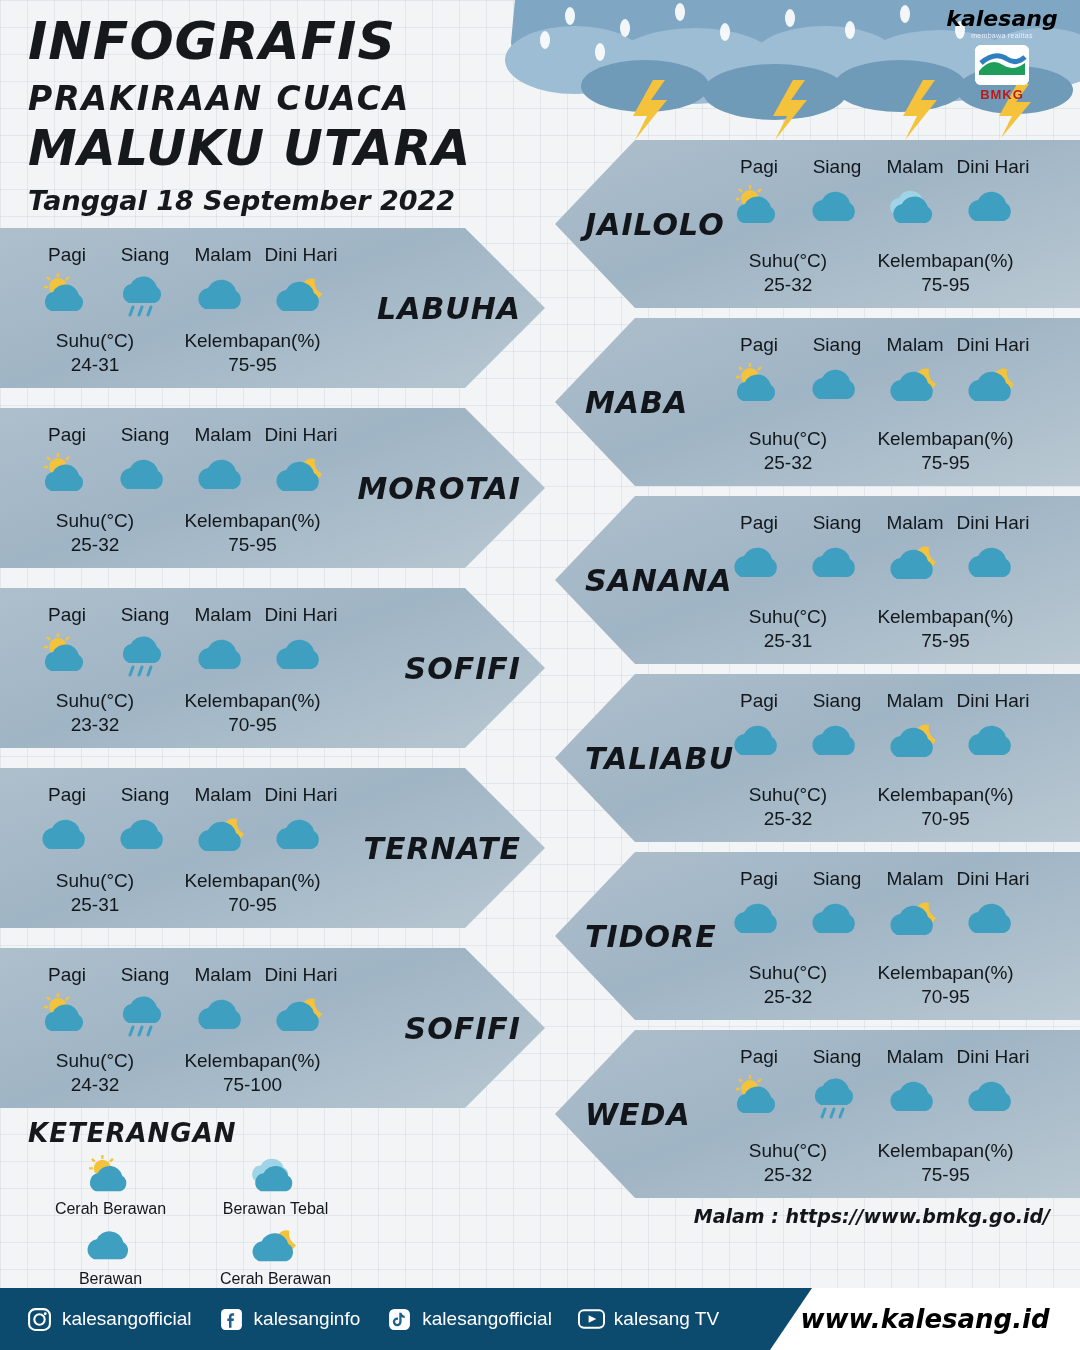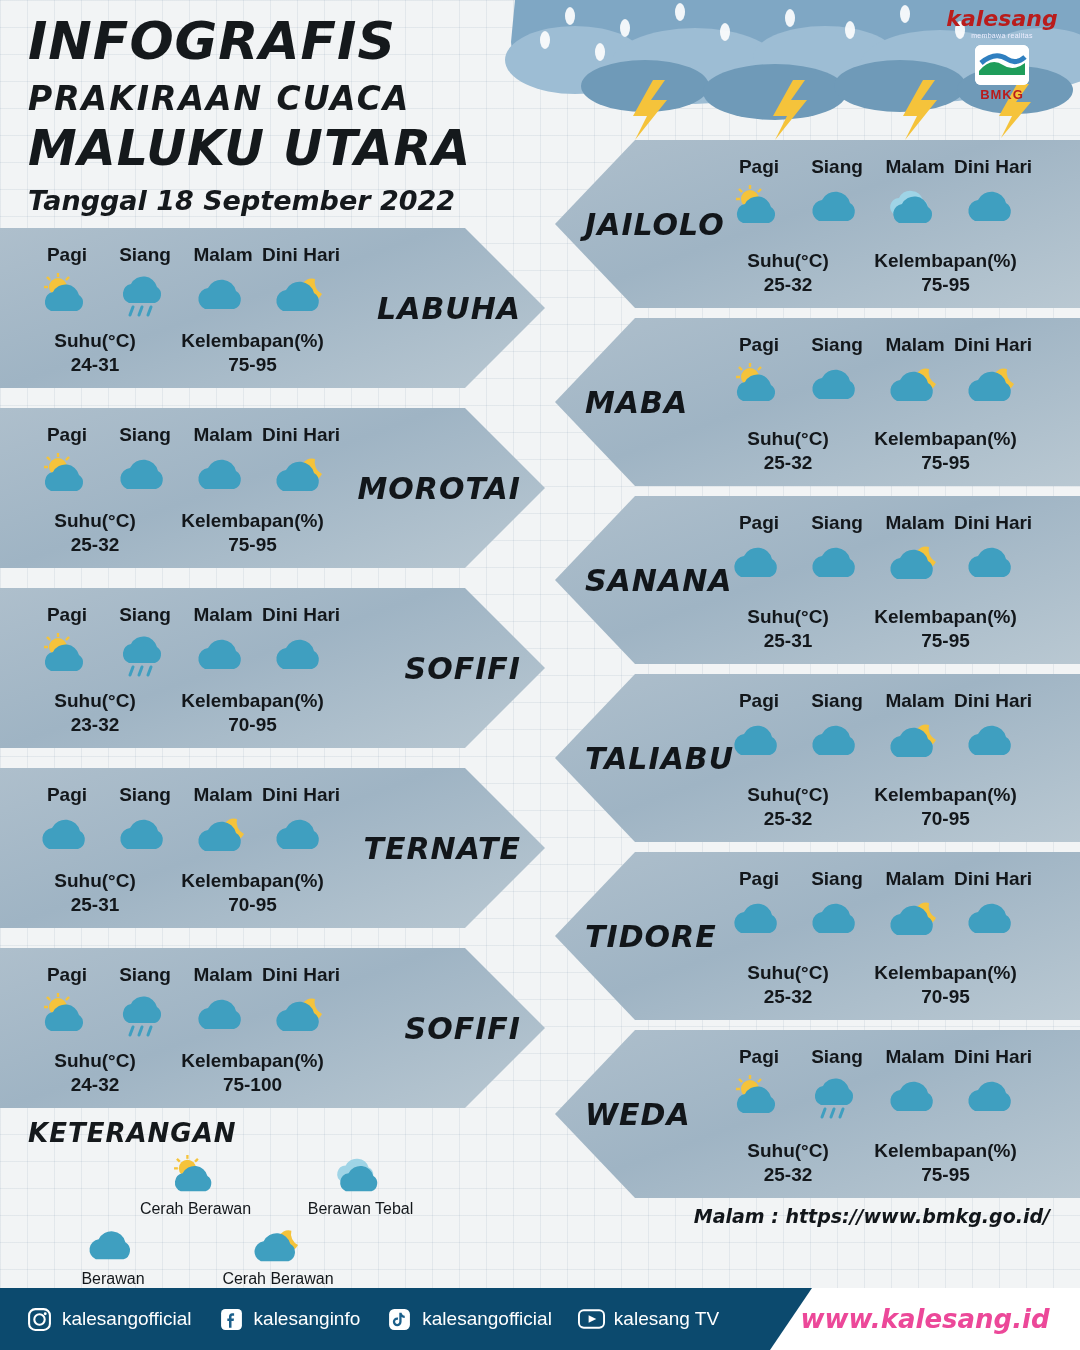--- a/index.html
+++ b/index.html
@@ -47,21 +47,21 @@
     font-size:27px; color:#15191c; margin-top:8px;
   }
 
   
   .cloudband{ position:absolute; left:395px; top:0; width:685px; height:140px; z-index:1; }
 
   
   .brand{ position:absolute; right:18px; top:8px; text-align:center; width:120px; z-index:3;}
   .brand-kalesang{
     font-family:"DejaVu Sans", sans-serif; font-weight:bold; font-style:italic;
-    font-size:22px; color:#b91c1c; line-height:1;
+    font-size:22px; color:#000000; line-height:1;
   }
   .brand-tag{ font-size:7px; color:#eef; letter-spacing:.3px; margin-top:2px;}
   .bmkg-logo{
     width:54px;height:40px;margin:6px auto 0;border-radius:6px;background:#fff;
     display:flex;align-items:center;justify-content:center;overflow:hidden;
   }
   .bmkg-text{ font-size:13px;font-weight:bold;color:#b91c1c;letter-spacing:1px;margin-top:2px;}
 
   
   .panel{
@@ -83,40 +83,40 @@
     font-family:"DejaVu Sans", sans-serif;
     font-weight:bold; font-style:italic;
     font-size:30px; letter-spacing:1px; color:#12161a;
   }
   .left .city-name{ right:24px; top:50%; transform:translateY(-50%); }
   .right .city-name{ left:30px; top:50%; transform:translateY(-50%); }
 
   .slots{ position:absolute; display:flex; }
   .left .slots{ left:28px; top:16px; }
   .right .slots{ left:165px; top:16px; }
-  .slot{ width:78px; text-align:center;font-weight:bold; }
+  .slot{ width:78px; text-align:center; }
   .slot-label{ font-size:19px; color:#13171b; font-family:"Liberation Sans",sans-serif; white-space:nowrap;}
   .slot-icon{ height:46px; margin-top:6px; display:flex; align-items:center; justify-content:center;}
 
-  .metrics{ position:absolute; display:flex;font-weight:bold; }
+  .metrics{ position:absolute; display:flex; }
   .left .metrics{ left:30px; bottom:12px; }
   .right .metrics{ left:168px; bottom:12px; }
   .metric{ text-align:center; }
   .metric .m-label{ font-size:19px; color:#13171b; }
   .metric .m-val{ font-size:19px; color:#13171b; margin-top:2px;}
   .metric.suhu{ width:130px; }
   .metric.hum{ width:185px; }
 
   
   .keterangan{ position:absolute; left:28px; top:1118px; width:500px; }
   .ket-title{
     font-family:"DejaVu Sans", sans-serif; font-weight:bold; font-style:italic;
     font-size:26px; color:#15191c; letter-spacing:1px;
   }
-  .ket-row{ display:flex; margin-top:6px;justify-content:center; }
+  .ket-row{ display:flex; margin-top:6px; }
   .ket-item{ width:165px; text-align:center; }
   .ket-ic{ height:44px; display:flex; align-items:center; justify-content:center;}
   .ket-lbl{ font-size:16px; color:#13171b; margin-top:2px;}
 
   .sumber{
     position:absolute; right:30px; top:1205px;
     font-family:"DejaVu Sans", sans-serif; font-style:italic; font-weight:bold;
     font-size:19px; color:#12161a;
   }
 
@@ -129,21 +129,21 @@
   .footer-right{
     position:absolute; right:0; top:0; height:62px; width:310px;
     background:#fff;
     clip-path:polygon(42px 0, 310px 0, 310px 62px, 0 62px);
     display:flex; align-items:center; justify-content:center;
   }
   .f-item{ display:flex; align-items:center; color:#fff; font-size:19px; margin-left:26px; }
   .f-item .fi{ width:27px; height:27px; margin-right:9px; display:flex;align-items:center;justify-content:center;}
   .site{
     font-family:"DejaVu Sans", sans-serif; font-weight:bold; font-style:italic;
-    font-size:26px; color:#ec4899;
+    font-size:26px; color:#000000;
   }
   .divider{ position:absolute; left:814px; top:0; width:4px; height:62px; background:#fff; transform:skewX(-34deg);}
 </style>
 </head>
 <body>
 
 <div class="grid-bg"></div>
 
 <div class="page">
 

